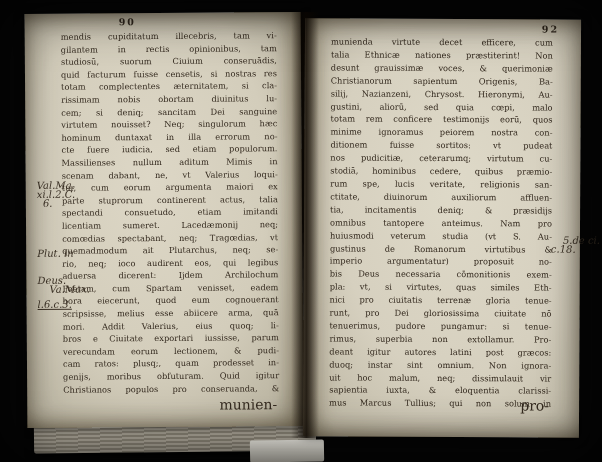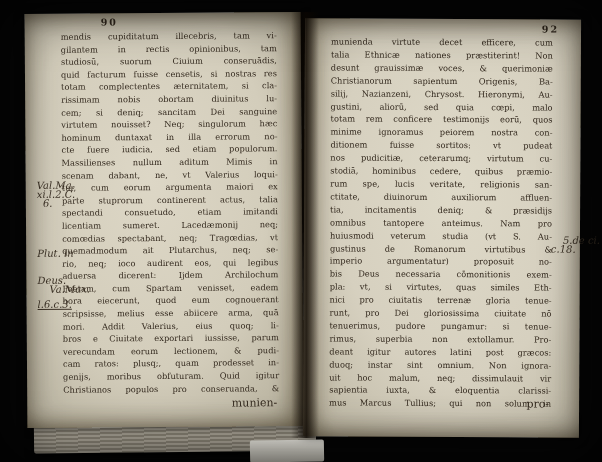--- a/index.html
+++ b/index.html
@@ -72,21 +72,21 @@
     z-index: 3;
     pointer-events: none;
   }
   .pagenum {
     position: absolute;
     font-size: 9.5px;
     font-weight: bold;
     letter-spacing: 2px;
     color: #2f261c;
   }
-  .pagenum.left { left: 44px; top: 3px; padding-left: 32px; }
+  .pagenum.left { left: 62px; top: 3px; padding-left: 32px; }
   .pagenum.right { right: 22px; top: 4px; padding-left: 16px; }
   .textblock {
     position: absolute;
     white-space: pre-line;
     text-align: justify;
     text-align-last: justify;
     font-size: 8.3px;
     color: #342a1f;
   }
   .textblock.left {
@@ -96,21 +96,21 @@
     line-height: 12.6px;
   }
   .textblock.right {
     left: 26px;
     top: 17px;
     width: 222px;
     line-height: 12.9px;
   }
   .catchword {
     position: absolute;
-    font-size: 11px;
+    font-size: 14px;
     color: #342a1f;
   }
   .catchword.left { right: 26px; top: 384px; }
   .catchword.right { right: 30px; top: 378px; }
   .mnote {
     position: absolute;
     font-size: 10px;
     font-style: italic;
     color: #3c3226;
     white-space: nowrap;

